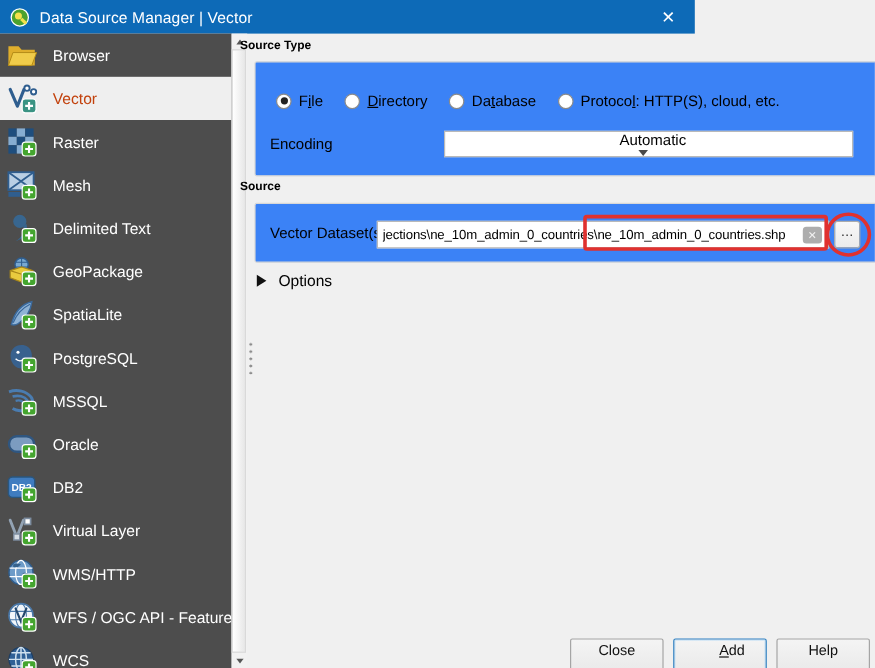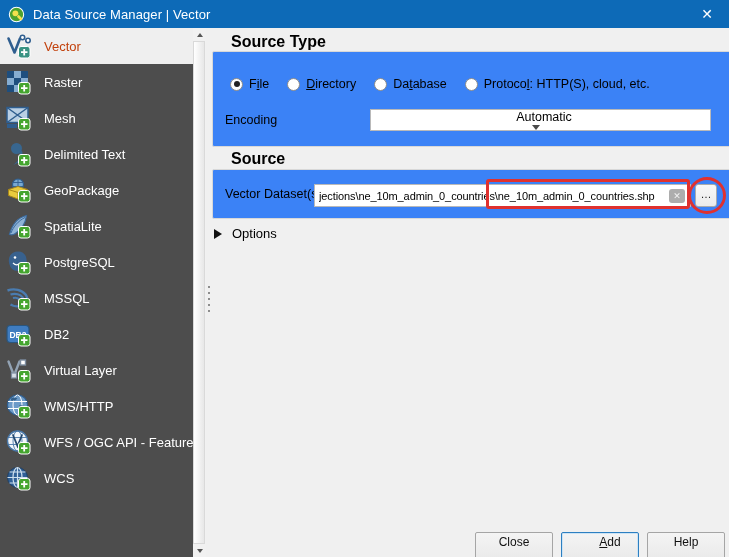--- a/index.html
+++ b/index.html
@@ -3,21 +3,21 @@
 <meta charset="utf-8">
 <style>
   html,body { margin:0; padding:0; }
   body {
     width:729px; height:557px; position:relative; overflow:hidden;
     background:var(--panel-bg,#f0f0f0);
     font-family:"Liberation Sans",sans-serif;
     -webkit-font-smoothing:antialiased;
   }
   
-  .titlebar { position:absolute; left:0; top:0; width:729px; height:28px;
+  .titlebar { position:absolute; left:0; top:0; width:579px; height:28px;
     background:var(--titlebar,#0d6ab7); display:flex; align-items:center; color:#fff; }
   .qgis-icon { margin-left:8px; width:17px; height:17px; flex:0 0 auto; }
   .title-text { margin-left:8px; font-size:13px; letter-spacing:.1px; }
   .close-btn { position:absolute; right:6px; top:0; width:32px; height:28px;
     display:flex; align-items:center; justify-content:center; font-size:14px; color:#fff; cursor:default; }
   
   .sidebar { position:absolute; left:0; top:28px; width:193px; height:529px;
     background:var(--sidebar-bg,#4d4d4d); overflow:hidden; }
   .srow { height:36px; display:flex; align-items:center; padding-left:5px;
     box-sizing:border-box; color:#fff; font-size:13px; cursor:default; }
@@ -31,21 +31,21 @@
   .varrow.up { top:0; } .varrow.down { bottom:0; }
   .tri-up { width:0;height:0;border-left:3.5px solid transparent;border-right:3.5px solid transparent;border-bottom:4.5px solid #555; }
   .tri-down { width:0;height:0;border-left:3.5px solid transparent;border-right:3.5px solid transparent;border-top:4.5px solid #555; }
   .vthumb { position:absolute; left:0; top:13px; width:12px; height:503px; box-sizing:border-box;
     background:linear-gradient(90deg,#ffffff,#e7e7e7); border:1px solid #d9d9d9; }
   
   .splitter-dots { position:absolute; left:207px; top:284px; width:4px; height:28px;
     background-image:radial-gradient(circle,#8d8d8d 1px,rgba(0,0,0,0) 1.3px);
     background-size:4px 6px; background-repeat:repeat-y; }
   
-  .group-title { position:absolute; left:231px; font-size:16px; font-weight:bold; color:#000; }
+  .group-title { position:absolute; left:200px; font-size:10px; font-weight:bold; color:#000; }
   #gt1 { top:33px; } #gt2 { top:150px; }
   .groupbox { position:absolute; left:212px; width:572px; border:1px solid #d8d8d8;
     border-radius:2px; background:#3b82f6; box-sizing:border-box;padding-left:35px; }
   .gb1 { top:51px; height:96px; }
   .gb2 { top:169px; height:50px; }
   .radio-row { position:absolute; left:17px; top:25px; display:flex; align-items:center; }
   .radio { display:flex; align-items:center; margin-right:18px; cursor:default; }
   .rcircle { width:13px; height:13px; border-radius:50%; border:1px solid #8b8b8b; background:#fff;
     box-sizing:border-box; margin-right:6px; position:relative; flex:0 0 auto; }
   .rcircle.checked::after { content:""; position:absolute; left:2.5px; top:2.5px; width:6px; height:6px;
@@ -94,20 +94,29 @@
       <circle cx="7.8" cy="7.8" r="3.1" fill="#f4e04d"></circle>
       <path d="M10.3 10.3 L14.6 14.6" stroke="#f4e04d" stroke-width="2.8"></path>
     </svg>
   </span>
   <span class="title-text">Data Source Manager | Vector</span>
   <span class="close-btn">✕</span>
 </div>
 
 <div class="sidebar">
 
+  <div class="srow">
+    <span class="sicon">
+      <svg width="26" height="26" viewBox="0 0 26 26">
+        <path d="M2 5.5h8.5l2.5 3H24v13H2z" fill="#dfae2c"></path>
+        <path d="M2 21.5 L5.8 10.8 H25.5 l-4 10.7z" fill="#f0cc4a" stroke="#b28a16" stroke-width="0.8"></path>
+      </svg>
+    </span>
+    <span class="slabel">Browser</span>
+  </div>
 
   <div class="srow sel">
     <span class="sicon">
       <svg width="26" height="26" viewBox="0 0 26 26">
         <path d="M3.5 5.5 L9.5 19.5 L15 5.5" fill="none" stroke="#2f5e8f" stroke-width="2.6" stroke-linecap="round" stroke-linejoin="round"></path>
         <circle cx="17.5" cy="4.5" r="2.2" fill="#fff" stroke="#2f5e8f" stroke-width="1.6"></circle>
         <circle cx="23" cy="7.5" r="2.2" fill="#fff" stroke="#2f5e8f" stroke-width="1.6"></circle>
         <rect x="13.5" y="13.5" width="11.5" height="11.5" rx="2.5" fill="#3a9383" stroke="#fff"></rect>
         <path d="M19.2 16 v6.5 M16 19.2 h6.5" stroke="#fff" stroke-width="1.8"></path>
       </svg>
@@ -203,20 +212,30 @@
         <path d="M2.5 5.5 C9.5 3 17 5 20.8 9.8 C23.3 13.2 22.5 17.8 18.3 20 C14.5 21.9 9 21.6 5.5 19.5" stroke="#4a7cb0" stroke-width="2.4" fill="none"></path>
         <path d="M5.5 9.5 C10.5 8 15.5 9.3 17.6 12.4 C19.2 15 18 17.8 14.8 18.9" stroke="#4a7cb0" stroke-width="2.2" fill="none"></path>
         <path d="M8 13 C11 12.3 13.5 13 14.5 14.8" stroke="#4a7cb0" stroke-width="2" fill="none"></path>
         <rect x="13.5" y="13.5" width="11.5" height="11.5" rx="2.5" fill="#44a52f" stroke="#fff"></rect>
         <path d="M19.2 16 v6.5 M16 19.2 h6.5" stroke="#fff" stroke-width="1.8"></path>
       </svg>
     </span>
     <span class="slabel">MSSQL</span>
   </div>
 
+  <div class="srow">
+    <span class="sicon">
+      <svg width="26" height="26" viewBox="0 0 26 26">
+        <rect x="2.5" y="6.5" width="21" height="13" rx="6.5" fill="#7c9cc0" stroke="#2f5680" stroke-width="2"></rect>
+        <rect x="13.5" y="13.5" width="11.5" height="11.5" rx="2.5" fill="#44a52f" stroke="#fff"></rect>
+        <path d="M19.2 16 v6.5 M16 19.2 h6.5" stroke="#fff" stroke-width="1.8"></path>
+      </svg>
+    </span>
+    <span class="slabel">Oracle</span>
+  </div>
 
   <div class="srow">
     <span class="sicon">
       <svg width="26" height="26" viewBox="0 0 26 26">
         <rect x="2" y="4.5" width="22" height="17" rx="3.5" fill="#3f7cc0" stroke="#2a567e" stroke-width="1.2"></rect>
         <text x="13" y="16.5" font-family="Liberation Sans, sans-serif" font-size="8.5" font-weight="bold" fill="#ffffff" text-anchor="middle">DB2</text>
         <rect x="13.5" y="13.5" width="11.5" height="11.5" rx="2.5" fill="#44a52f" stroke="#fff"></rect>
         <path d="M19.2 16 v6.5 M16 19.2 h6.5" stroke="#fff" stroke-width="1.8"></path>
       </svg>
     </span>

